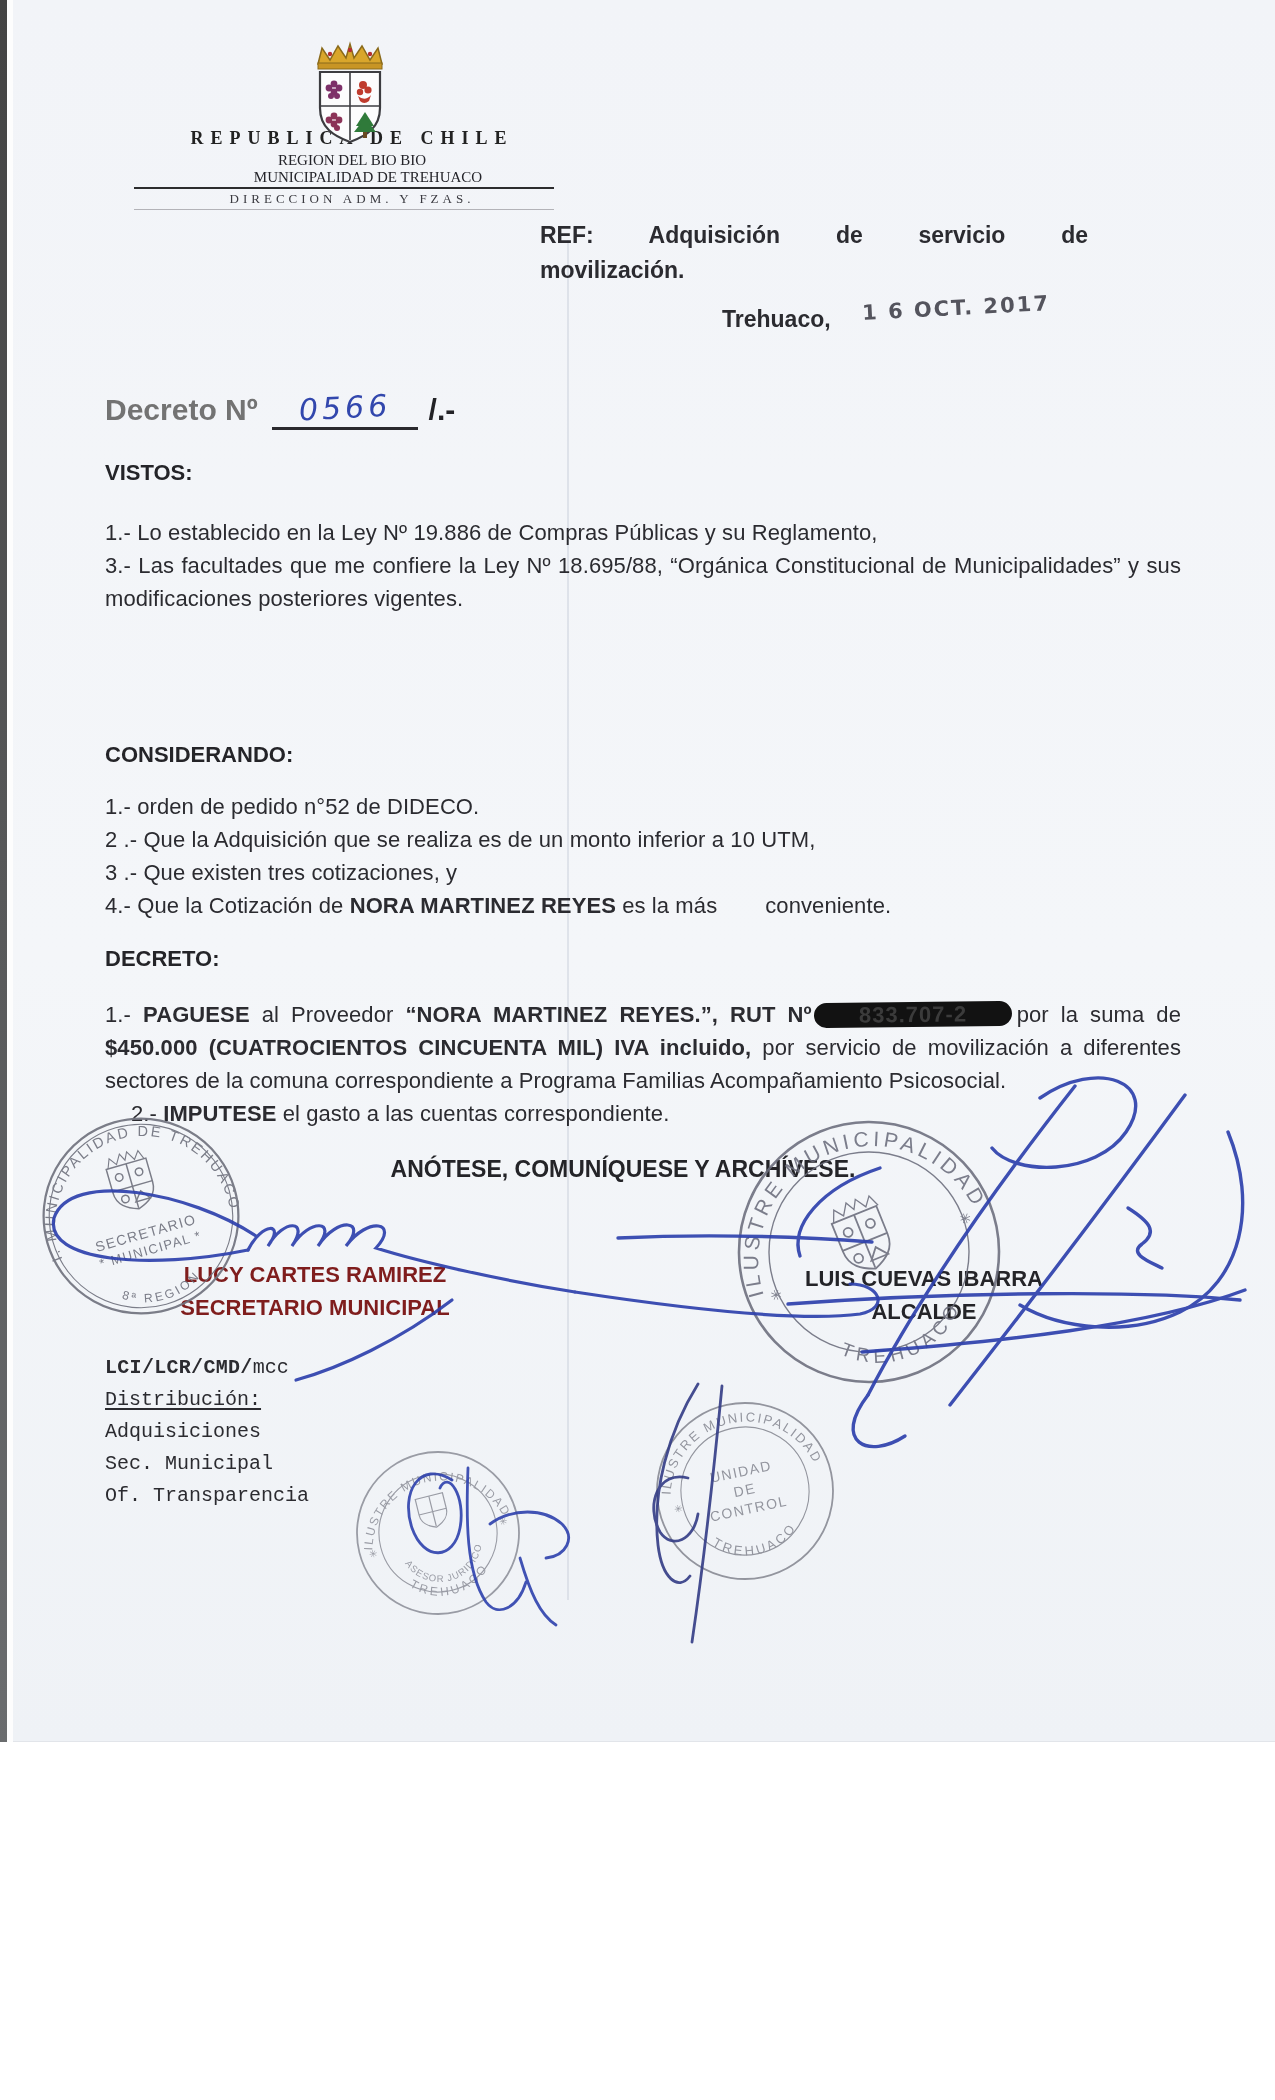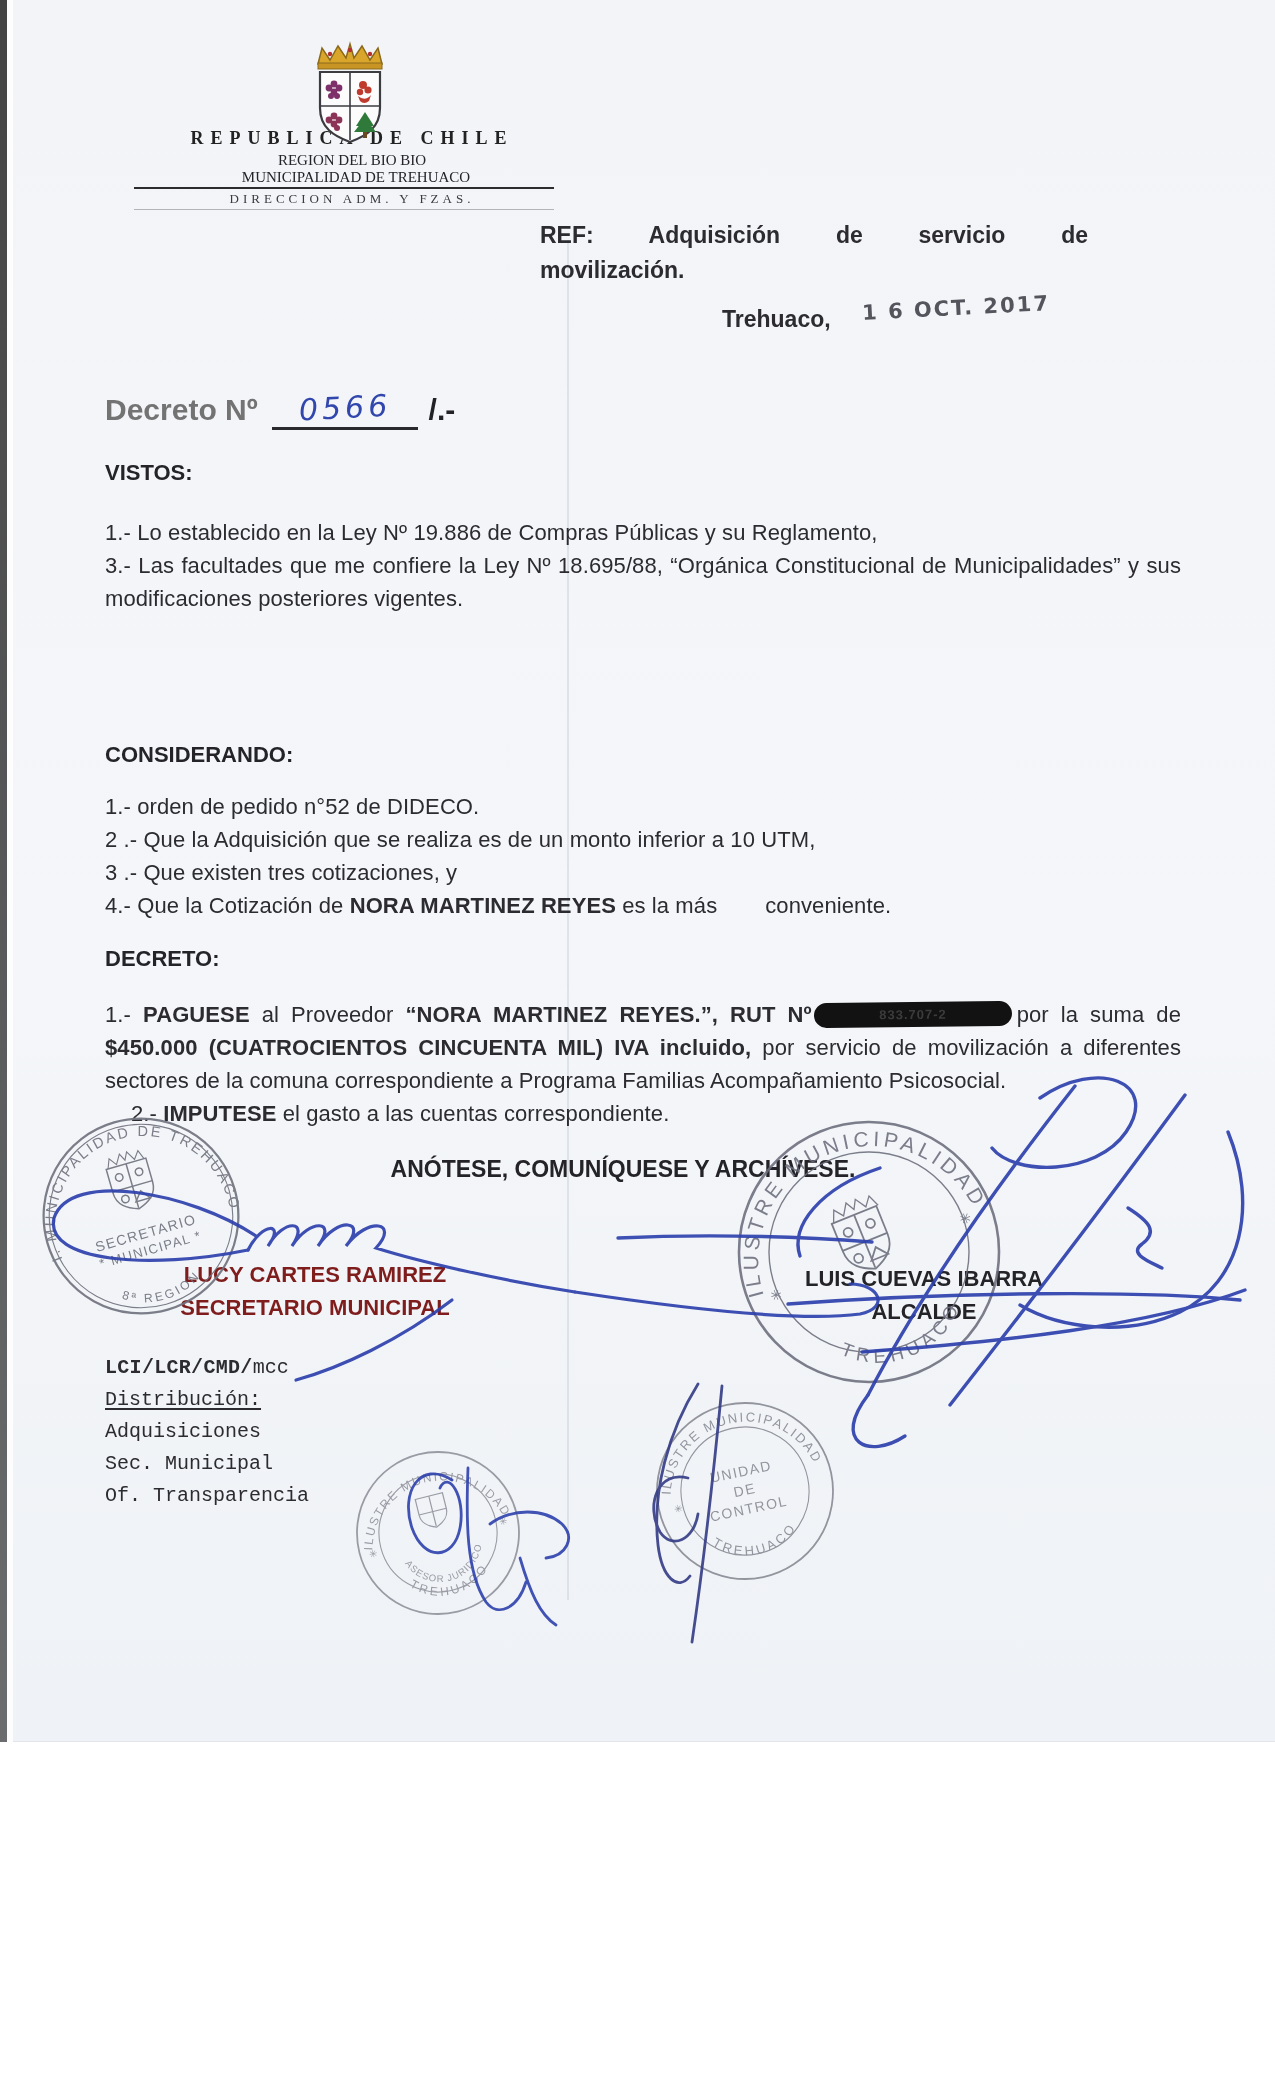--- a/index.html
+++ b/index.html
@@ -14,21 +14,21 @@
   .scan-gap { position:absolute; left:7px; top:0; width:6px; height:1742px; background:#fdfdfd; z-index:39; }
   .fold-line { position:absolute; left:567px; top:240px; width:2px; height:1360px;
            background:rgba(198,205,216,0.45); z-index:1; }
 
   
   .letterhead { position:absolute; left:140px; top:40px; width:424px; text-align:center; z-index:5;
                 font-family:"Liberation Serif", serif; }
   .lh-country { position:absolute; left:0; top:88px; width:424px; font-weight:bold; font-size:18px;
                 letter-spacing:7px; color:#222; z-index:6; }
   .lh-region  { position:absolute; left:0; top:112px; width:424px; font-size:15px; color:#24242a; z-index:6; }
-  .lh-muni    { position:absolute; left:4px; top:129px; width:424px; font-size:15px; color:#24242a; z-index:6; }
+  .lh-muni    { position:absolute; left:16px; top:129px; width:424px; font-size:15px; color:#24242a; z-index:6; }
   .lh-rule    { position:absolute; left:-6px; top:147px; width:420px; height:2px; background:#2c2c2e; z-index:6; }
   .lh-dept    { position:absolute; left:0; top:151px; width:424px; font-size:13px; letter-spacing:4px; color:#3a3a40; z-index:6; }
   .lh-rule2   { position:absolute; left:-6px; top:169px; width:420px; height:1px; background:#b3b3b8; z-index:6; }
   .emblem     { position:absolute; left:168px; top:-2px; width:84px; height:112px; z-index:8; }
 
   
   .ref-block { position:absolute; left:540px; top:222px; width:548px; z-index:5; }
   .ref-line1 { font-weight:bold; font-size:23px; color:#2b2b30; text-align:justify; text-align-last:justify; }
   .ref-line2 { font-weight:bold; font-size:23px; color:#2b2b30; margin-top:8px; }
   .ref-place { font-weight:bold; font-size:23px; color:#2b2b30; margin-top:22px; padding-left:182px; }
@@ -50,21 +50,21 @@
   .body-block { position:absolute; left:105px; width:1076px; font-size:22px; line-height:33px;
                 color:#2b2b30; text-align:justify; z-index:5; letter-spacing:0.1px; }
   .body-block p { margin:0; }
   .b { font-weight:bold; }
   .gap48 { display:inline-block; width:48px; }
   .indent { padding-left:26px; }
 
   .redact { display:inline-flex; align-items:center; justify-content:center;
             width:198px; height:25px; border-radius:13px; background:#121212;
             vertical-align:middle; transform:translateY(-2px) rotate(-0.6deg); margin:0 5px 0 2px; overflow:hidden; }
-  .redact-text { color:#3b3b3b; font-weight:bold; font-size:13px; letter-spacing:1px; }
+  .redact-text { color:#3b3b3b; font-weight:bold; font-size:22px; letter-spacing:1px; }
 
   .closing { position:absolute; left:95px; top:1156px; width:1056px; text-align:center;
              font-weight:bold; font-size:23px; color:#242428; z-index:5; }
 
   .sig-left  { position:absolute; left:130px; top:1258px; width:370px; text-align:center;
                font-weight:bold; font-size:22px; line-height:33px; color:#7f1d1d; z-index:5; }
   .sig-right { position:absolute; left:750px; top:1262px; width:348px; text-align:center;
                font-weight:bold; font-size:22px; line-height:33px; color:#242428; z-index:5; }
 
   .footer-block { position:absolute; left:105px; top:1352px; font-size:20px; line-height:32px; color:#2b2b30; z-index:5;font-family:Liberation Mono, monospace; }

